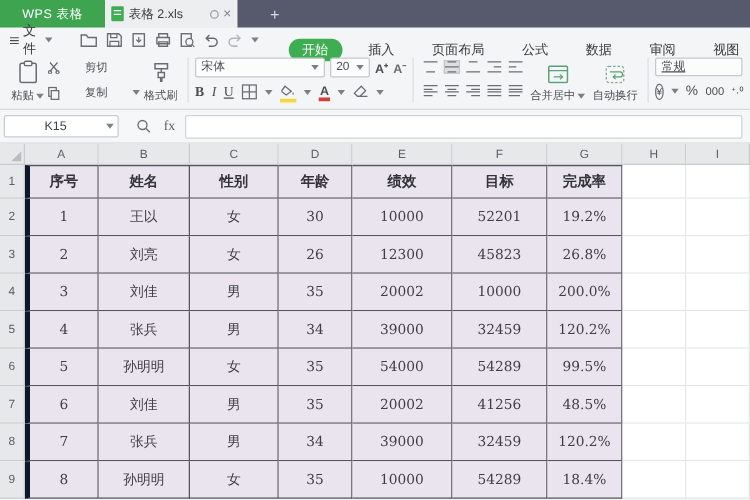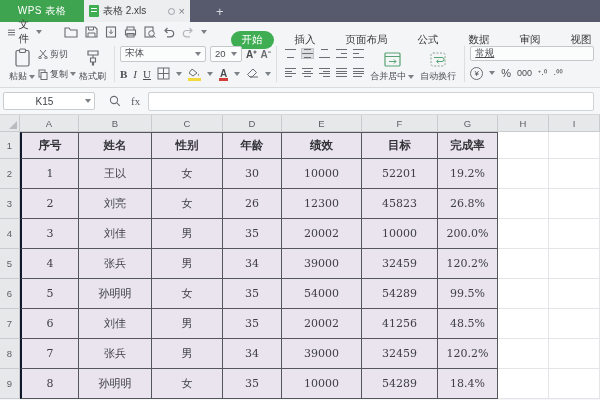--- a/index.html
+++ b/index.html
@@ -31,22 +31,22 @@
   .caret { width:0; height:0; border-left:3px solid transparent; border-right:3px solid transparent;
     border-top:4px solid #7b8085; display:inline-block; }
 
   
   .toolbar { height:46px; display:flex; align-items:stretch; padding:2px 6px 3px 6px;
     background:#f4f5f6; border-bottom:1px solid #d9dbdd; color:#4a4e52; }
   .sep { width:1px; background:#dcdee0; margin:2px 5px; }
   .tb-col { display:flex; flex-direction:column; align-items:center; justify-content:space-between; padding:1px 3px; }
   .tb-lbl { font-size:9px; color:#4a4e52; display:flex; align-items:center; gap:2px; white-space:nowrap; }
   .stack { display:flex; flex-direction:column; justify-content:space-around; }
-  .minibtn { display:flex; align-items:center; gap:2px; font-size:9px; }
-  .fontbox { width:86px; height:16px; border:1px solid #c6c9cc; border-radius:2px; background:#fbfcfc;
+  .minibtn { display:flex; align-items:center; gap:20px; font-size:9px; }
+  .fontbox { width:104px; height:16px; border:1px solid #c6c9cc; border-radius:2px; background:#fbfcfc;
     font-size:9.5px; display:flex; align-items:center; padding:0 4px; justify-content:space-between; }
   .sizebox { width:32px; }
   .fmtrow { display:flex; align-items:center; gap:6px; height:17px; font-size:11px; }
   .fmtrow .b { font-weight:bold; font-family:"Liberation Serif",serif; }
   .fmtrow .i { font-style:italic; font-family:"Liberation Serif",serif; }
   .fmtrow .u { text-decoration:underline; font-family:"Liberation Serif",serif; }
   .abar { position:relative; font-size:10px; font-weight:bold; padding:0 1px; }
   .abar i { position:absolute; left:0; right:0; bottom:-2px; height:3px; display:block; }
   .alicon { width:13px; height:11px; display:flex; flex-direction:column; justify-content:space-between; padding:1px; }
   .alicon span { height:1px; background:#6b6f73; display:block; }
@@ -78,21 +78,21 @@
     border-left:8px solid transparent; border-bottom:8px solid #b9bcbf; }
   .colhdr { background:#e6e8ea; border-right:1px solid #c9cbce; border-bottom:1px solid #c9cbce;
     font-size:9.5px; color:#5b5f63; display:flex; align-items:center; justify-content:center; }
   .grid-row { display:flex; height:30px; }
   .grid-row.r1 { height:27px; }
   .rowhdr { width:20px; background:#e6e8ea; border-right:1px solid #c9cbce; border-bottom:1px solid #c9cbce;
     font-size:9.5px; color:#5b5f63; display:flex; align-items:center; justify-content:center; }
   .tcell { background:#e9e4ee; border-right:1px solid #55555c; border-bottom:1px solid #55555c;
     color:#3e3e44; font-size:11px; font-family:"DejaVu Serif","Liberation Serif",serif;
     display:flex; align-items:center; justify-content:center; }
-  .tcell.first { border-left:2px solid #0f172a; }
+  .tcell.first { border-left:4px solid #0f172a; }
   .r1 .tcell { border-top:1px solid #55555c; font-weight:bold; font-size:11.5px; color:#333338; }
   .ecell { background:#fff; border-right:1px solid #e3e5e8; border-bottom:1px solid #e3e5e8; }
   .w-a{width:59px}.w-b{width:73px}.w-c{width:71px}.w-d{width:59px}.w-e{width:80px}
   .w-f{width:76px}.w-g{width:60px}.w-h{width:51px}.w-i{width:51px}
 </style>
 </head>
 <body>
 
 <div class="titlebar">
   <div class="appbtn">

